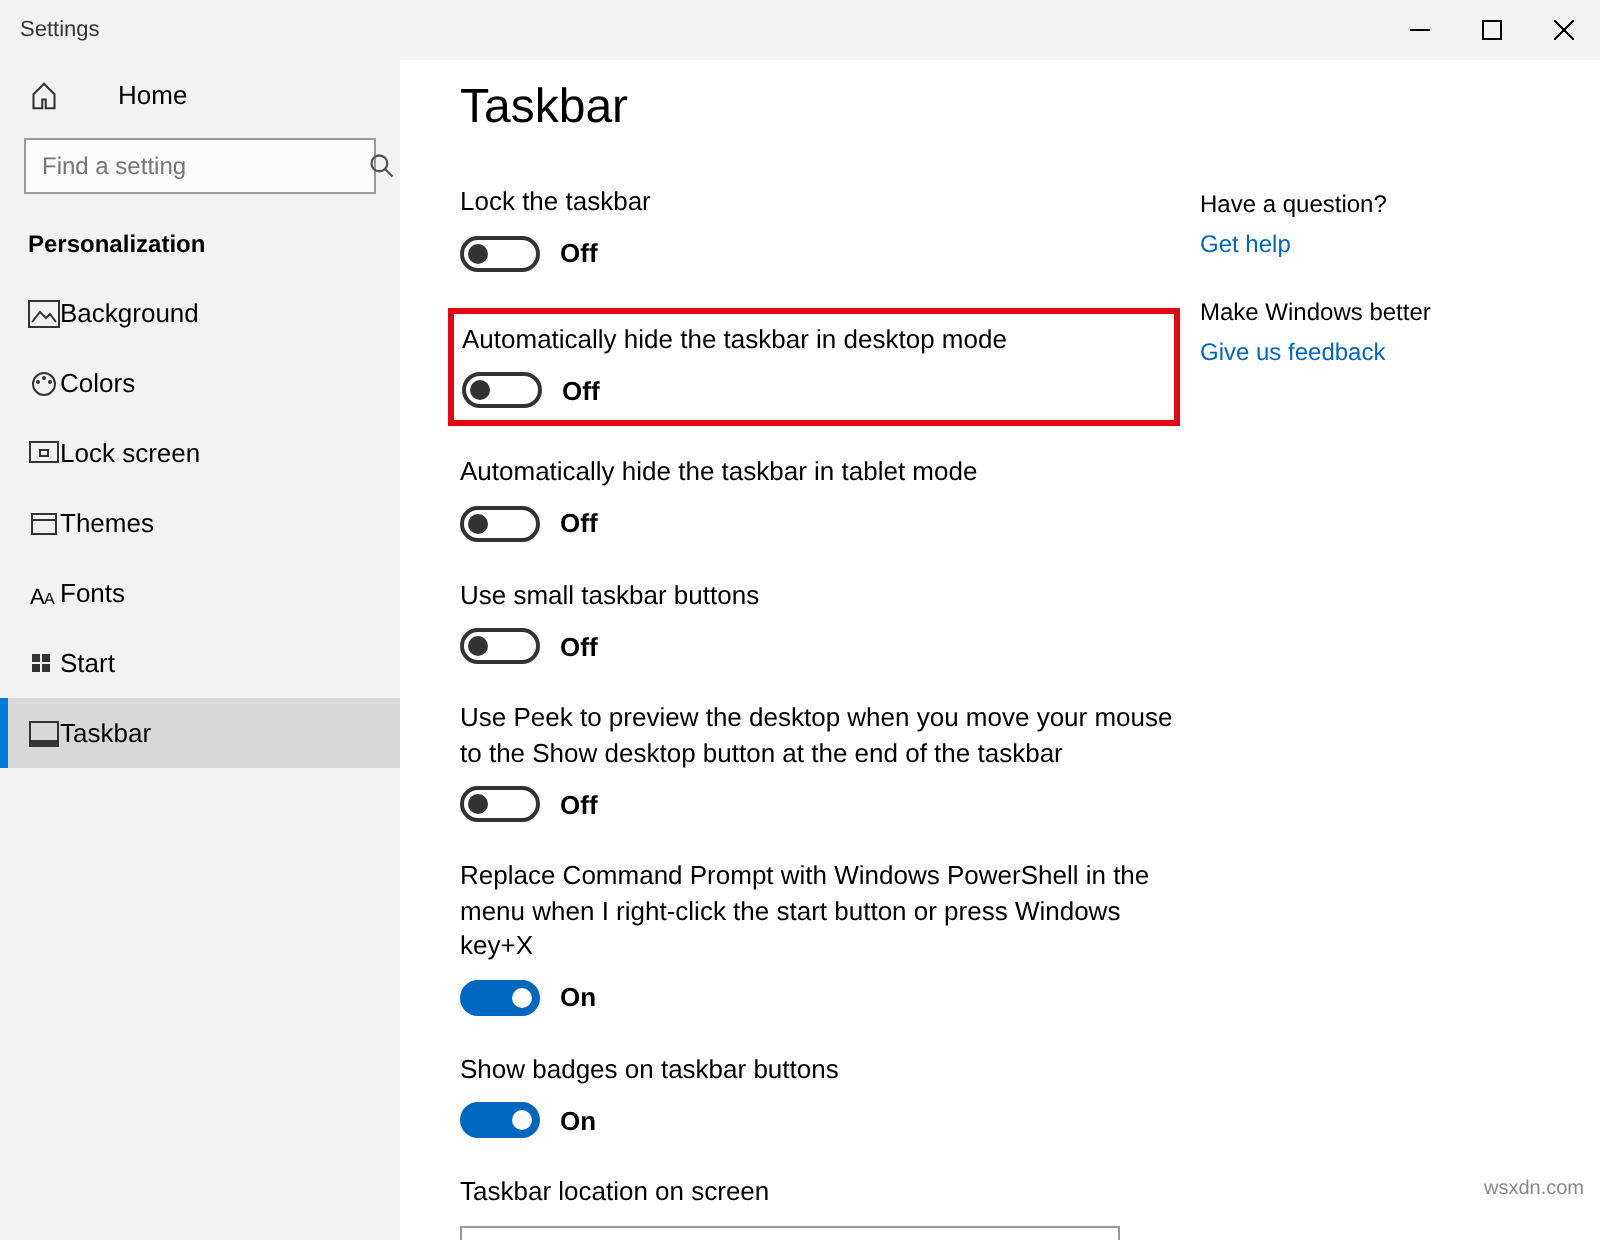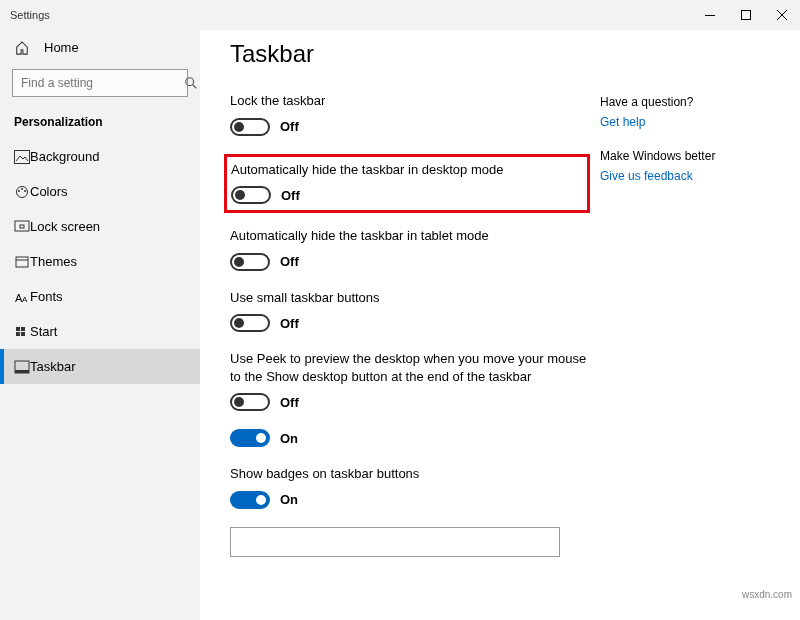--- a/index.html
+++ b/index.html
@@ -7,21 +7,21 @@
 
 .titlebar { height: 30px; display: flex; align-items: center; background: #f2f2f2; border-bottom: 0; }
 .titlebar-left { flex: 1; display: flex; align-items: center; padding-left: 10px; }
 .titlebar-buttons { display: flex; }
 .win-btn { width: 36px; height: 30px; display: flex; align-items: center; justify-content: center; font-size: 10px; cursor: pointer; }
 .win-btn svg { shape-rendering: crispEdges; }
 
 .content { display: flex; height: calc(620px - 30px); }
 
 .sidebar { width: 200px; background: #f2f2f2; padding: 0; display: flex; flex-direction: column; }
-.home { display: flex; align-items: center; gap: 14px; padding: 10px 14px; font-size: 13px; cursor: pointer; }
+.home { display: flex; align-items: center; gap: 29px; padding: 10px 14px; font-size: 13px; cursor: pointer; }
 .home .icon { width: 16px; display:flex; align-items:center; justify-content:center; }
 .search { margin: 4px 12px 10px 12px; }
 .search-box { display: flex; align-items: center; border: 1px solid #999; background: #fbfbfb; height: 28px; }
 .search-box input { border: none; outline: none; flex: 1; padding: 0 8px; font-size: 12px; background: transparent; }
 .search-box .sicon { width: 28px; display:flex; align-items:center; justify-content:center; color:#555; }
 
 .cat { font-size: 12px; font-weight: 700; padding: 8px 14px 10px 14px; }
 
 .nav-item { display: flex; align-items: center; padding: 10px 14px; font-size: 13px; cursor: pointer; position: relative; }
 .nav-item .icon { width: 16px; display:flex; align-items:center; justify-content:center; color:#333; }
@@ -206,36 +206,38 @@
             </div>
           </div>
           <div class="setting">
             <div class="setting-label">Use Peek to preview the desktop when you move your mouse to the Show desktop button at the end of the taskbar</div>
             <div class="toggle-row">
               <div class="toggle"></div>
               <span class="toggle-state">Off</span>
             </div>
           </div>
           <div class="setting">
+            <div class="setting-label">Replace Command Prompt with Windows PowerShell in the menu when I right-click the start button or press Windows key+X</div>
             <div class="toggle-row">
               <div class="toggle on"></div>
               <span class="toggle-state">On</span>
             </div>
           </div>
           <div class="setting">
             <div class="setting-label">Show badges on taskbar buttons</div>
             <div class="toggle-row">
               <div class="toggle on"></div>
               <span class="toggle-state">On</span>
             </div>
           </div>
         </div>
 
       <div id="selects-list">
           <div class="setting">
+            <div class="setting-label">Taskbar location on screen</div>
             <div class="select">
               <div class="select-box"></div>
             </div>
           </div>
         </div>
 
     </div>
 
     <div class="aside">
       <div class="aside-head">Have a question?</div>

